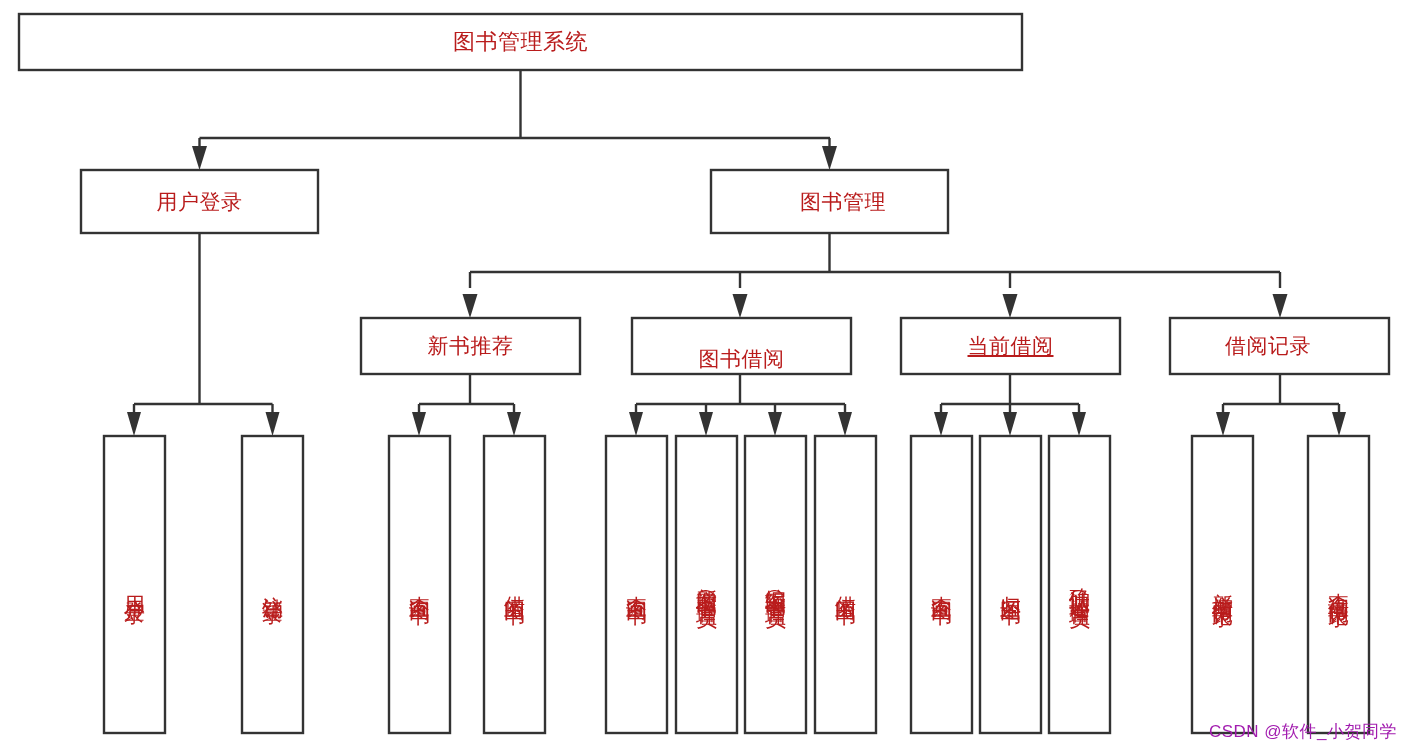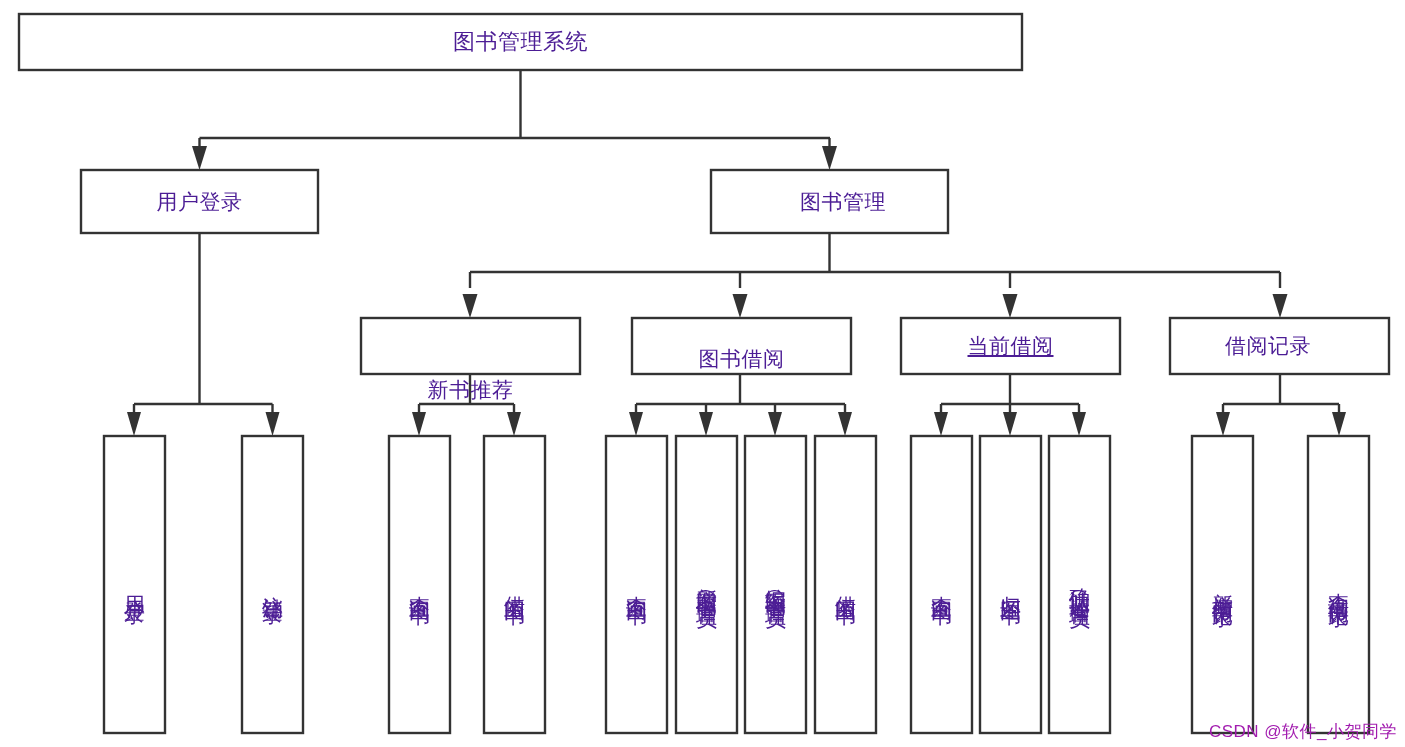--- a/index.html
+++ b/index.html
@@ -38,21 +38,21 @@
   }
   .arrow-head {
     fill: #333333;
     stroke: none;
   }
   .node-label {
     position: absolute;
     display: flex;
     align-items: center;
     justify-content: center;
-    color: #4c1d95;
+    color: #b91c1c;
     text-align: center;
     line-height: 1.12;
     pointer-events: none;
     user-select: none;
     border-radius: 16px;
   }
   .node-label.horizontal {
     font-size: 21px;
     letter-spacing: 0.5px;
   }
@@ -184,21 +184,21 @@
 
     <rect class="node-box" x="1192" y="436" width="61" height="297"></rect>
     <rect class="node-box" x="1308" y="436" width="61" height="297"></rect>
   </svg>
 
   <div class="node-label horizontal root" style="left:19px; top:14px; width:1003px; height:56px;">图书管理系统</div>
 
   <div class="node-label horizontal" style="left:81px; top:170px; width:237px; height:63px;">用户登录</div>
   <div class="node-label horizontal" style="left:711px; top:170px; width:264px; height:63px;">图书管理</div>
 
-  <div class="node-label horizontal" style="left:361px; top:318px; width:219px; height:56px;margin-top:44px;">新书推荐</div>
+  <div class="node-label horizontal" style="left:361px; top:318px; width:219px; height:56px;">新书推荐</div>
   <div class="node-label horizontal" style="left:632px; top:331px; width:219px; height:56px;">图书借阅</div>
   <div class="node-label horizontal" style="left:901px; top:318px; width:219px; height:56px;text-decoration:underline;">当前借阅</div>
   <div class="node-label horizontal" style="left:1170px; top:318px; width:196px; height:56px;">借阅记录</div>
 
   <div class="node-label vertical" style="left:104px; top:436px; width:61px; height:297px;">用户登录</div>
   <div class="node-label vertical" style="left:242px; top:436px; width:61px; height:297px;">注销登录</div>
 
   <div class="node-label vertical" style="left:389px; top:436px; width:61px; height:297px;">查询图书</div>
   <div class="node-label vertical" style="left:484px; top:436px; width:61px; height:297px;">借阅图书</div>
 

